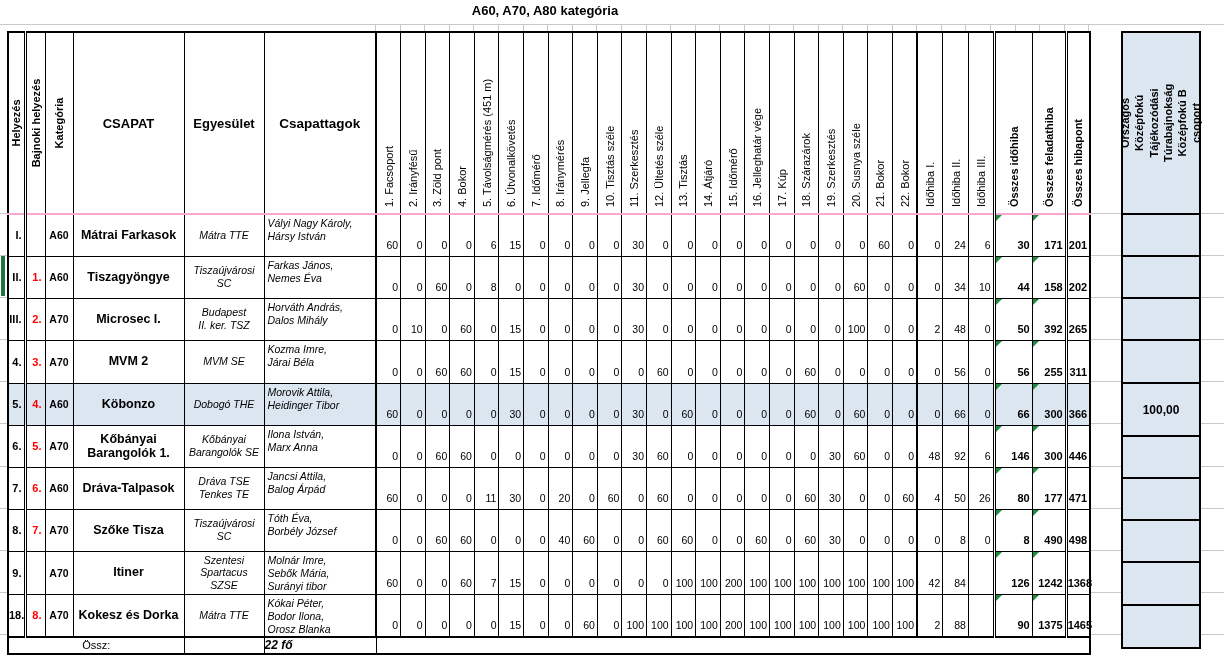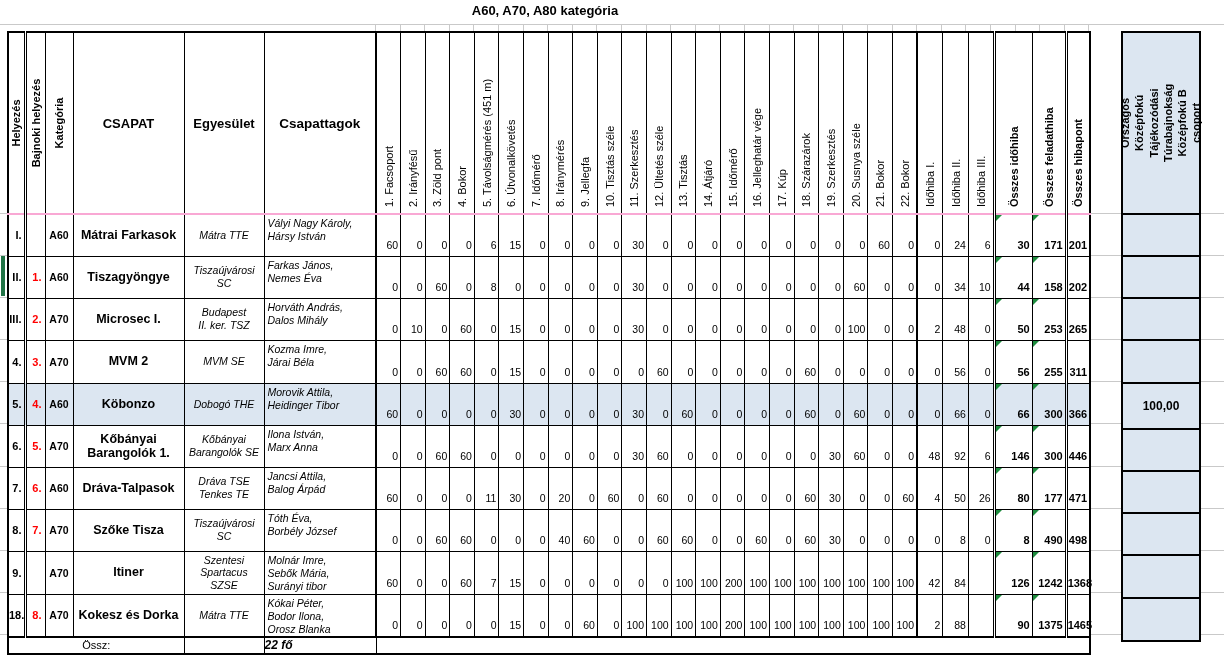--- a/index.html
+++ b/index.html
@@ -318,21 +318,21 @@
           <td class="n">0</td>
           <td class="n">0</td>
           <td class="n">0</td>
           <td class="n">100</td>
           <td class="n">0</td>
           <td class="n">0</td>
           <td class="n b2">2</td>
           <td class="n">48</td>
           <td class="n">0</td>
           <td class="n tot bld tri">50</td>
-          <td class="n tot tri">253</td>
+          <td class="n tot tri">392</td>
           <td class="n tot bld">265</td>
         </tr>
         <tr style="height: 43px;">
           <td class="hely">4.</td>
           <td class="baj bld">3.</td>
           <td class="kat">A70</td>
           <td class="team">MVM 2</td>
           <td class="egy">MVM SE</td>
           <td class="tag">Kozma Imre,
 Járai Béla</td>
@@ -611,21 +611,21 @@
       <div class="rot-note">Országos Középfokú
 Tájékozódási
 Túrabajnokság
 Középfokú B csoport</div>
     </div>
     <div>
         <div class="rcell" style="height: 42px;"></div>
         <div class="rcell" style="height: 42px;"></div>
         <div class="rcell" style="height: 42px;"></div>
         <div class="rcell" style="height: 43px;"></div>
-        <div class="rcell" style="height: 46px;">100,00</div>
+        <div class="rcell" style="height: 53px;">100,00</div>
         <div class="rcell" style="height: 42px;"></div>
         <div class="rcell" style="height: 42px;"></div>
         <div class="rcell" style="height: 42px;"></div>
         <div class="rcell" style="height: 43px;"></div>
         <div class="rcell" style="height: 41px;"></div>
       </div>
   </div>
 </div>
 
 </body></html>

